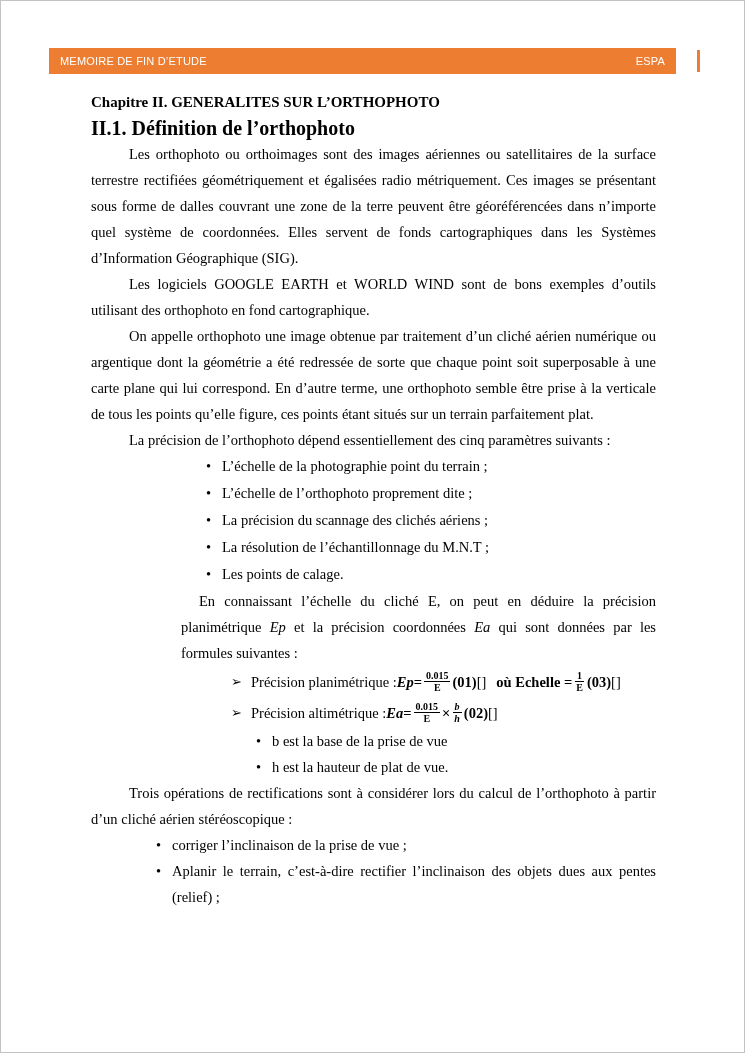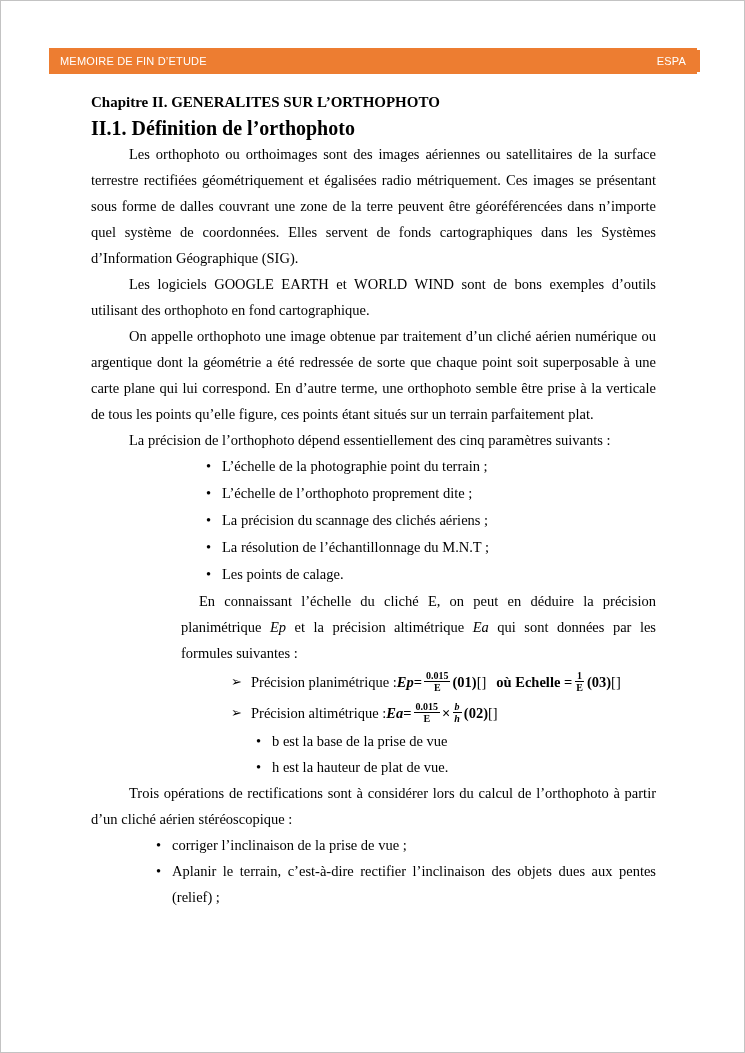--- a/index.html
+++ b/index.html
@@ -3,21 +3,21 @@
 <meta charset="utf-8">
 <style>
   * { margin:0; padding:0; box-sizing:border-box; }
   html,body { background:#fff; }
   body { width:745px; height:1053px; font-family:"Liberation Serif", serif; color:#000; }
   .page {
     position:relative; width:745px; height:1053px; background:#ffffff;
     border:1px solid #c3c3c3; overflow:hidden;
   }
   
-  .header-row { position:absolute; top:47px; left:48px; right:44px; display:flex; align-items:center; gap:0; }
+  .header-row { position:absolute; top:47px; left:48px; right:44px; display:flex; align-items:center; gap:21px; }
   .header-bar {
     flex:1; height:26px; background:var(--accent,#ED7D31); color:#fff;
     font-family:"Liberation Sans", sans-serif; font-size:11px; letter-spacing:.2px;
     display:flex; justify-content:space-between; align-items:center; padding:0 11px;
   }
   .header-tick { width:3px; height:22px; background:var(--accent,#ED7D31); }
   
   .doc-body {
     position:absolute; top:88px; left:90px; width:565px;
     font-size:14.5px; line-height:26px; text-align:justify;
@@ -108,21 +108,21 @@
       <div class="li">
         <span class="marker">•</span>
         <span class="txt">La résolution de l’échantillonnage du M.N.T ;</span>
       </div>
       <div class="li">
         <span class="marker">•</span>
         <span class="txt">Les points de calage.</span>
       </div>
     </div>
 
-    <p class="block-ind"><span>En connaissant l’échelle du cliché E, on peut en déduire la précision planimétrique </span><span class="i">Ep</span><span> et la précision altimétrique </span><span class="i">Ea</span><span> qui sont données par les formules suivantes :</span></p>
+    <p class="block-ind"><span>En connaissant l’échelle du cliché E, on peut en déduire la précision planimétrique </span><span class="i">Ep</span><span> et la précision coordonnées </span><span class="i">Ea</span><span> qui sont données par les formules suivantes :</span></p>
 
     <div class="flist">
       <div class="fline">
         <span class="marker">➢</span>
         <span>Précision planimétrique : </span>
         <span class="bi">Ep</span>
         <span class="b"> = </span>
         <span class="frac">
             <span class="num">0.015</span>
             <span class="den">E</span>

